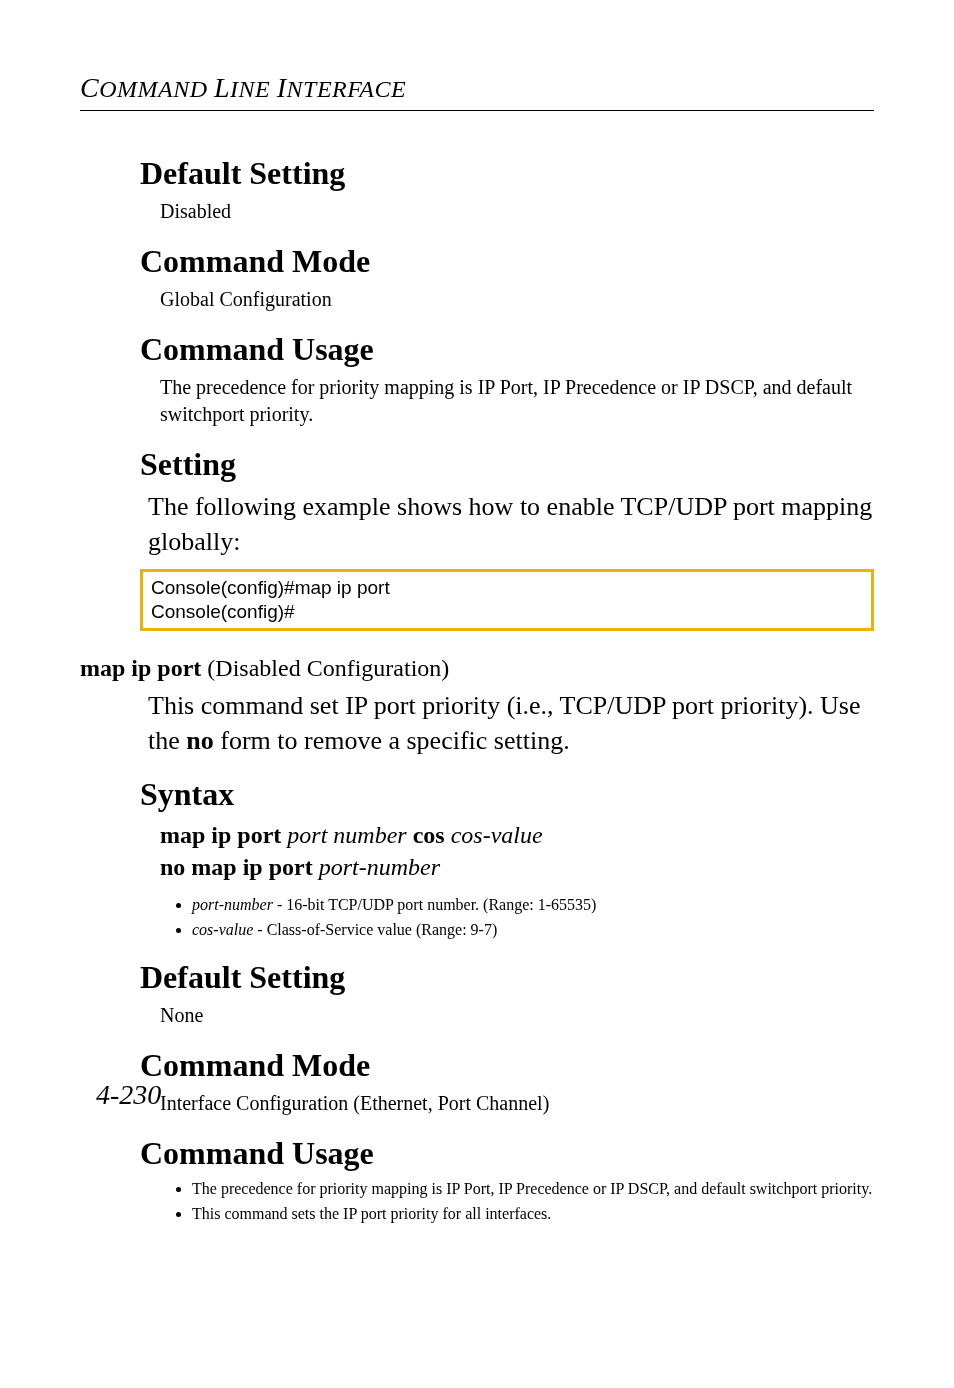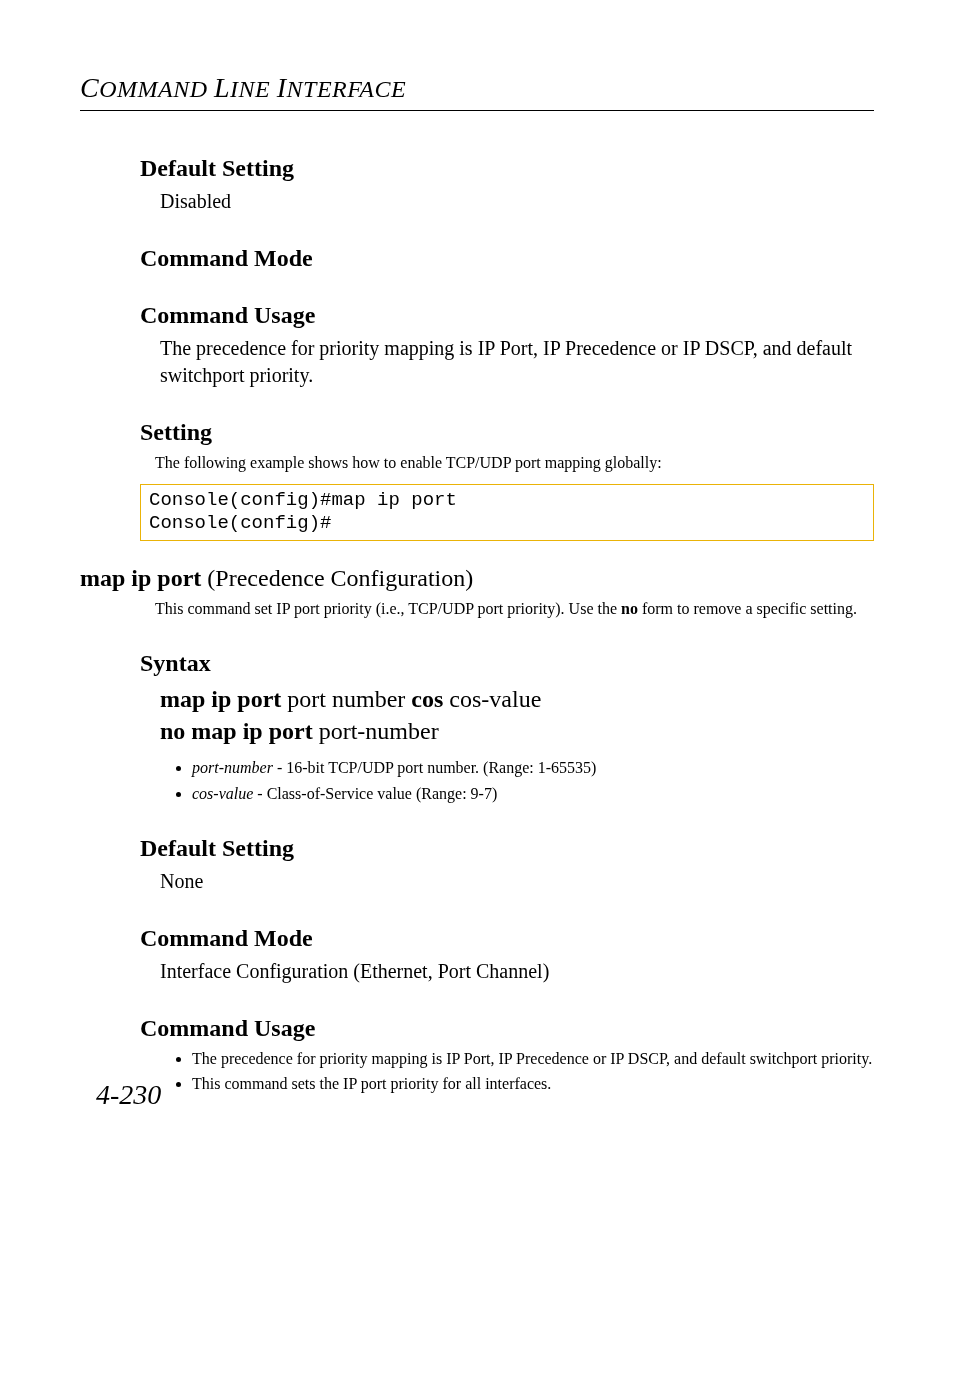--- a/index.html
+++ b/index.html
@@ -33,56 +33,56 @@
   .hr {
     border: none;
     border-top: 1.5px solid #000;
     margin: 0 0 44px 0;
   }
   .content {
     padding-left: 60px;
   }
   .sect-head {
     font-weight: bold;
-    font-size: 24px;
-    margin: 30px 0 6px 0;
+    font-size: 32px;
+    margin: 18px 0 6px 0;
   }
   .body-text {
     font-size: 20px;
     margin: 4px 0 10px 20px;
     line-height: 1.35;
   }
   .body-text2 {
-    font-size: 16px;
-    margin: 4px 0 10px 15px;
+    font-size: 26px;
+    margin: 4px 0 10px 8px;
     line-height: 1.35;
   }
   .codebox {
-    border: 1px solid #eab308;
-    font-family: Liberation Mono, monospace;
+    border: 3px solid #eab308;
+    font-family: Liberation Sans, sans-serif;
     font-size: 19px;
     padding: 4px 8px;
     margin: 8px 0 20px 0;
     white-space: pre;
     line-height: 1.25;
   }
   .cmd-title-row {
     margin-left: -60px;
     font-size: 24px;
     margin-top: 24px;
     margin-bottom: 6px;
   }
   .cmd-title-row .bold { font-weight: bold; }
   .syntax-block {
     font-size: 24px;
     margin: 4px 0 10px 20px;
     line-height: 1.35;
   }
   .syntax-block .b { font-weight: bold; }
-  .syntax-block .i { }
+  .syntax-block .i { font-style: italic; }
   ul.bullets {
     list-style: disc;
     margin: 6px 0 12px 52px;
     padding: 0;
     font-size: 16px;
   }
   ul.bullets li {
     line-height: 1.35;
     margin-bottom: 4px;
   }
@@ -104,31 +104,32 @@
     <span class="cap">C</span><span>OMMAND </span><span class="cap">L</span><span>INE </span><span class="cap">I</span><span>NTERFACE</span>
   </div>
   <hr class="hr">
 
   <div class="content">
 
     <div class="sect-head">Default Setting</div>
     <div class="body-text">Disabled</div>
 
     <div class="sect-head">Command Mode</div>
+    <div class="body-text">Global Configuration</div>
 
     <div class="sect-head">Command Usage</div>
     <div class="body-text">The precedence for priority mapping is IP Port, IP Precedence or IP DSCP, and default switchport priority.</div>
 
     <div class="sect-head">Setting</div>
     <div class="body-text2">The following example shows how to enable TCP/UDP port mapping globally:</div>
     <div class="codebox">Console(config)#map ip port
 Console(config)#</div>
 
     <div class="cmd-title-row">
-      <span class="bold">map ip port</span><span> (Precedence Configuration)</span>
+      <span class="bold">map ip port</span><span> (Disabled Configuration)</span>
     </div>
     <div class="body-text2">
       <span>This command set IP port priority (i.e., TCP/UDP port priority). Use the </span><b>no</b><span> form to remove a specific setting.</span>
     </div>
 
     <div class="sect-head">Syntax</div>
     <div class="syntax-block">
       <span class="b">map ip port</span><span class="i"> port number </span><span class="b">cos</span><span class="i"> cos-value</span><br>
       <span class="b">no map ip port</span><span class="i"> port-number</span>
     </div>

